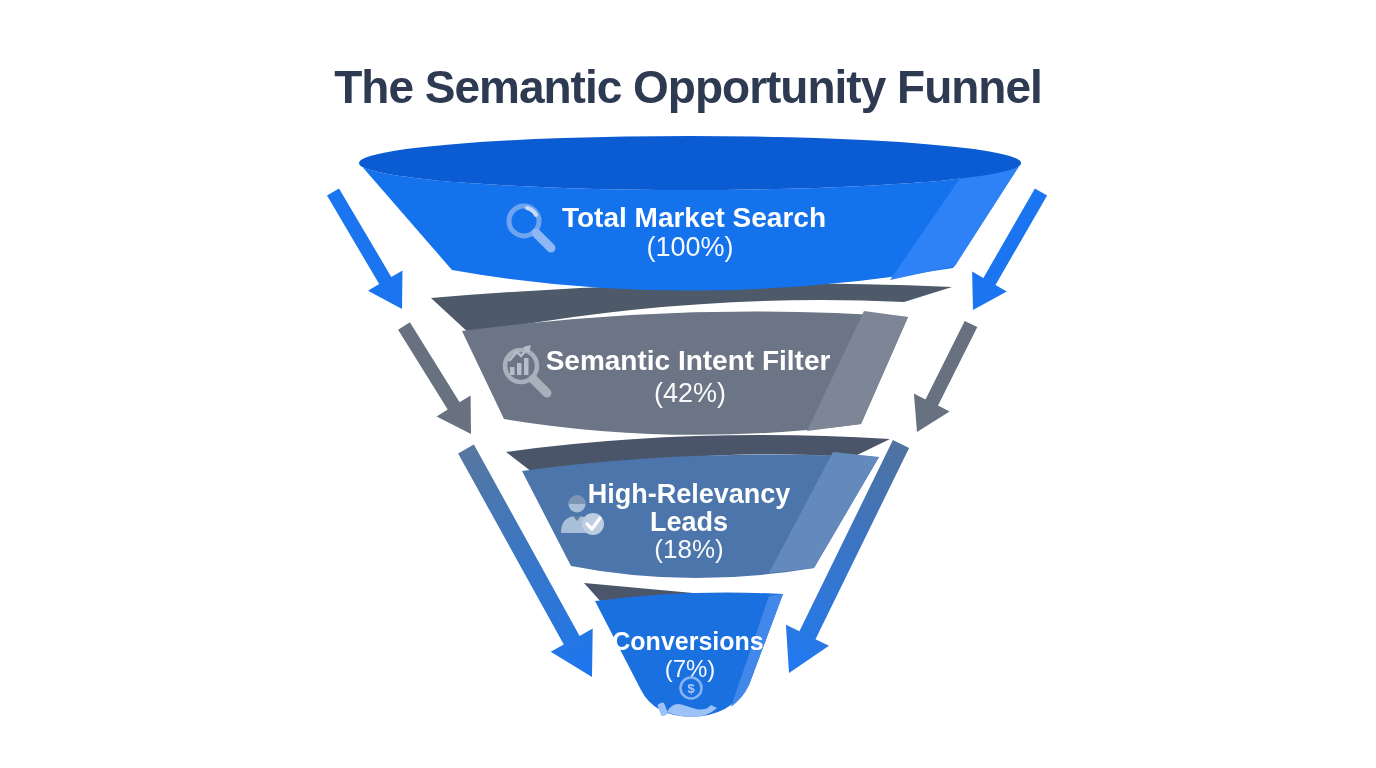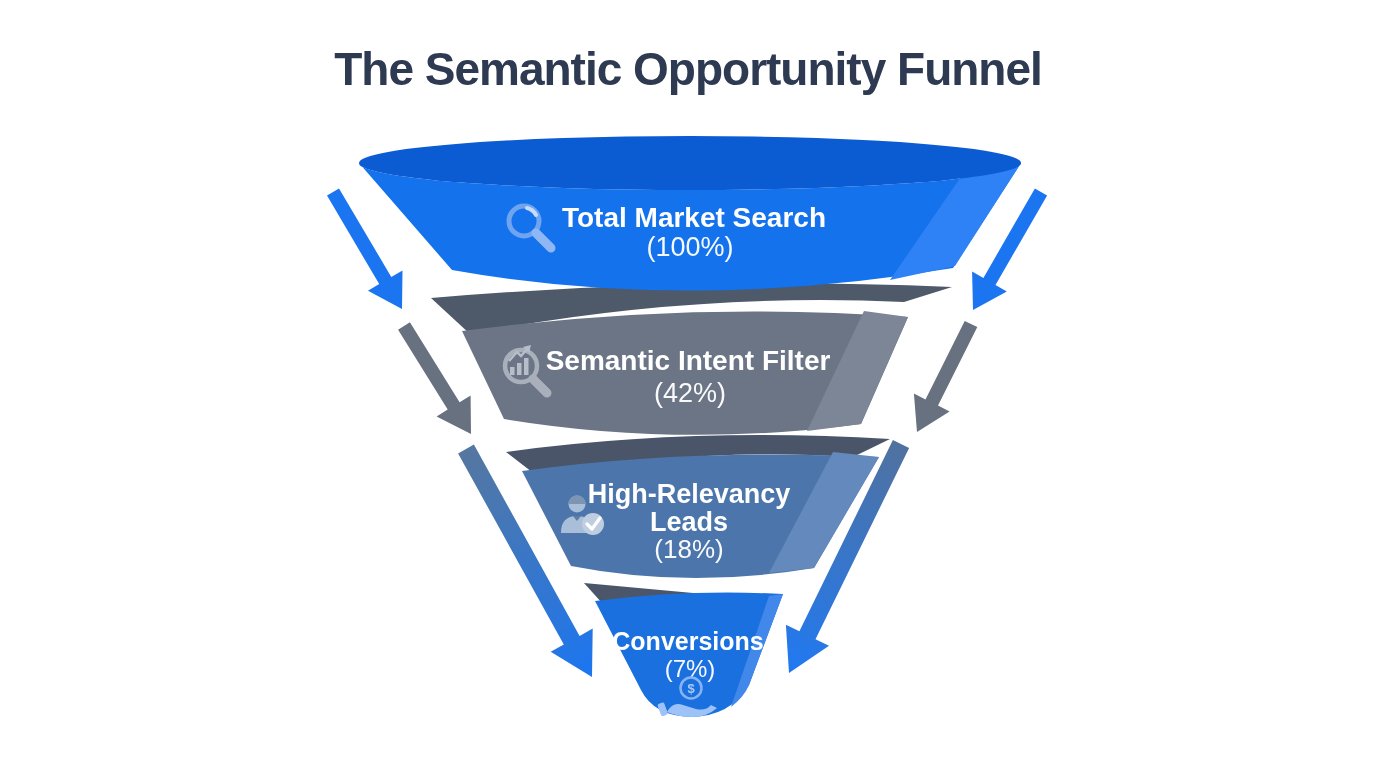--- a/index.html
+++ b/index.html
@@ -5,21 +5,21 @@
   html,body{margin:0;padding:0;}
   body{
     width:1376px;height:768px;
     background:#ffffff;
     font-family:"Liberation Sans", sans-serif;
     overflow:hidden;
     position:relative;
   }
   .page-title{
     position:absolute;
-    top:42px;left:0;width:1376px;
+    top:60px;left:0;width:1376px;
     text-align:center;
     font-size:46px;
     font-weight:bold;
     letter-spacing:-1px;
     color:#2D3A52;
   }
   .funnel-svg{
     position:absolute;
     top:0;left:0;
   }

